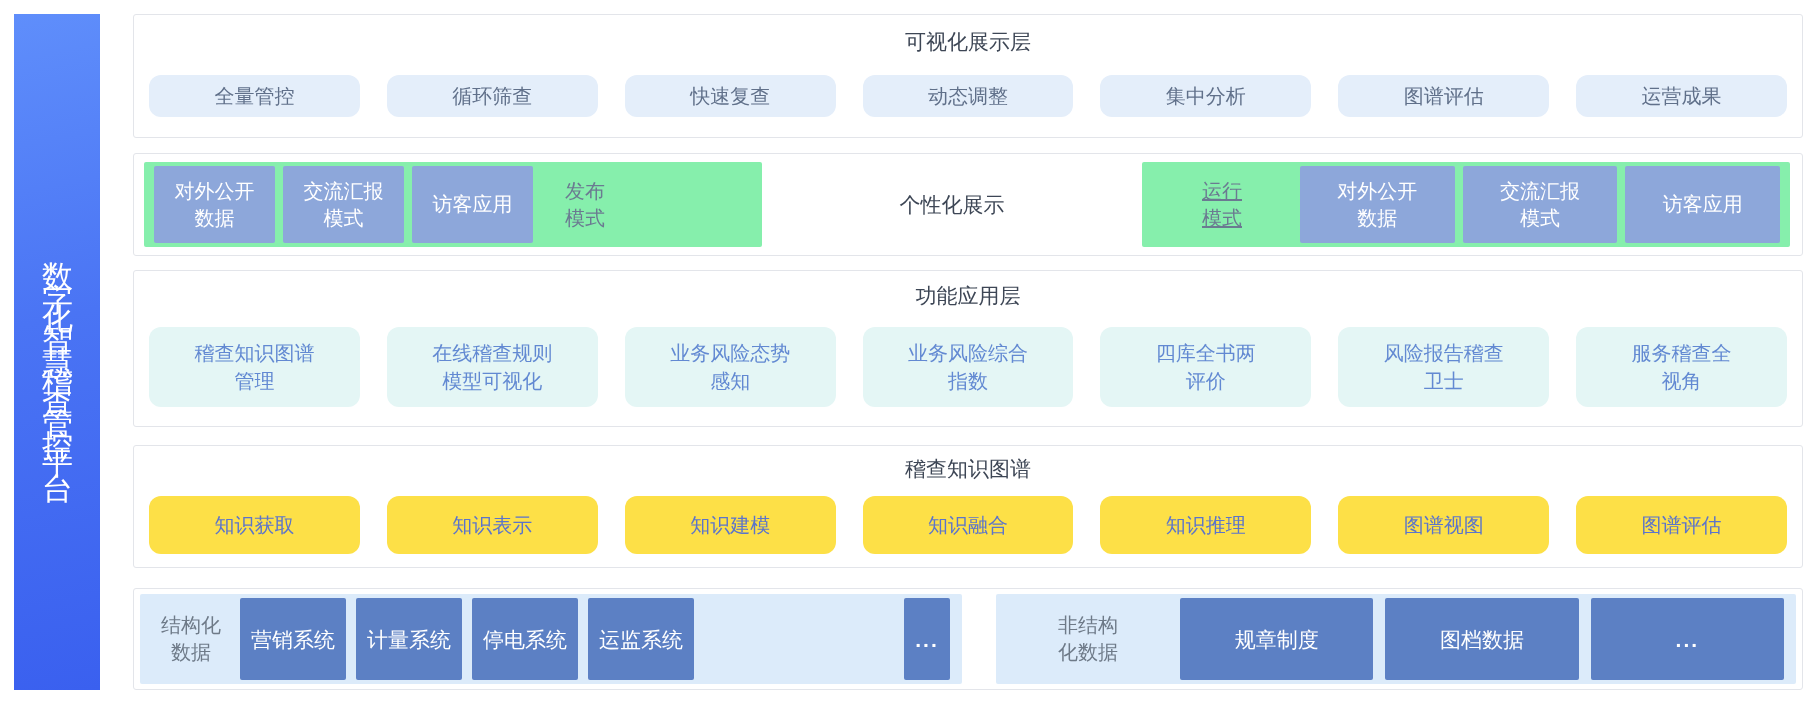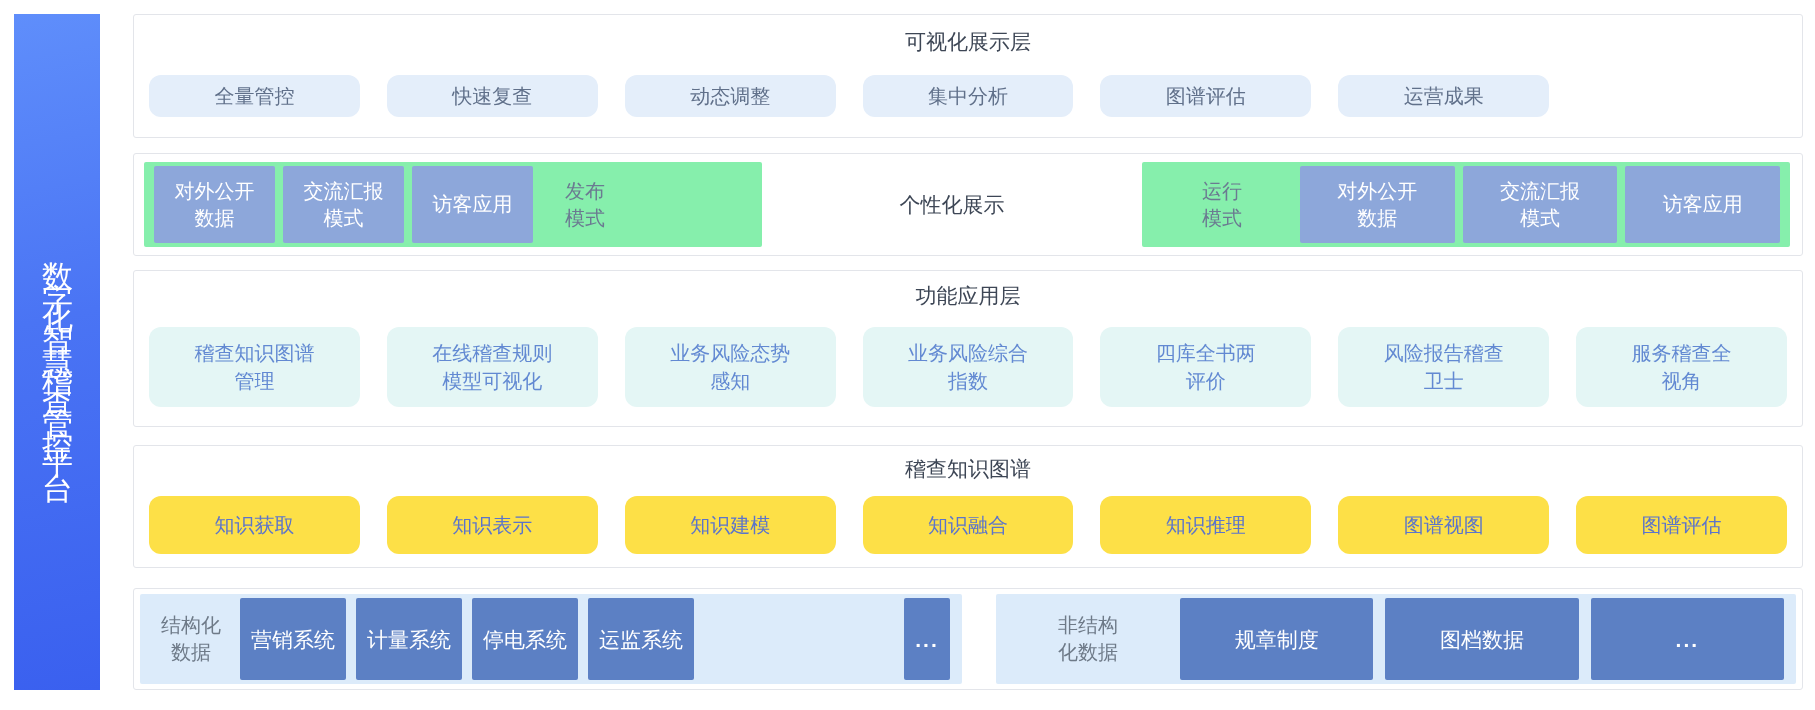--- a/index.html
+++ b/index.html
@@ -58,21 +58,21 @@
     border-radius: 2px;
   }
   .periwinkle { background: #8da7da; }
   .publish-panel .dark-box { width: 121px; }
   .runtime-panel .dark-box { flex: 1; }
   .mode-label {
     display: flex; align-items: center; justify-content: center; text-align: center;
     color: #6b7a91; font-size: 20px; line-height: 27px; white-space: pre-line;
   }
   .publish-panel .mode-label { flex: 1; justify-content: flex-start; padding-left: 24px; }
-  .runtime-panel .mode-label { width: 140px; flex: none; }
+  .runtime-panel .mode-label { width: 140px; flex: none; text-decoration: underline; }
   .mid-area { flex: 1; display: flex; align-items: center; justify-content: center; }
   .mid-label { color: #3d4655; font-size: 21px; }
 
   
   .group-panel {
     background: #dcebfa; border-radius: 2px;
     display: flex; align-items: stretch; padding: 4px 12px; gap: 10px;
   }
   .group-structured { width: 822px; }
   .group-unstructured { width: 800px; gap: 12px; }
@@ -94,20 +94,21 @@
 <aside class="sidebar">
   <span class="sidebar-text">数字化智慧稽查管控平台</span>
 </aside>
 
 <main class="content">
 
   <section class="layer layer-1">
     <div class="layer-title">可视化展示层</div>
     <div class="pill-grid">
       <div class="pill">全量管控</div>
+      <div class="pill">循环筛查</div>
       <div class="pill">快速复查</div>
       <div class="pill">动态调整</div>
       <div class="pill">集中分析</div>
       <div class="pill">图谱评估</div>
       <div class="pill">运营成果</div>
     </div>
   </section>
 
   <section class="layer layer-2">
     <div class="panel publish-panel">

